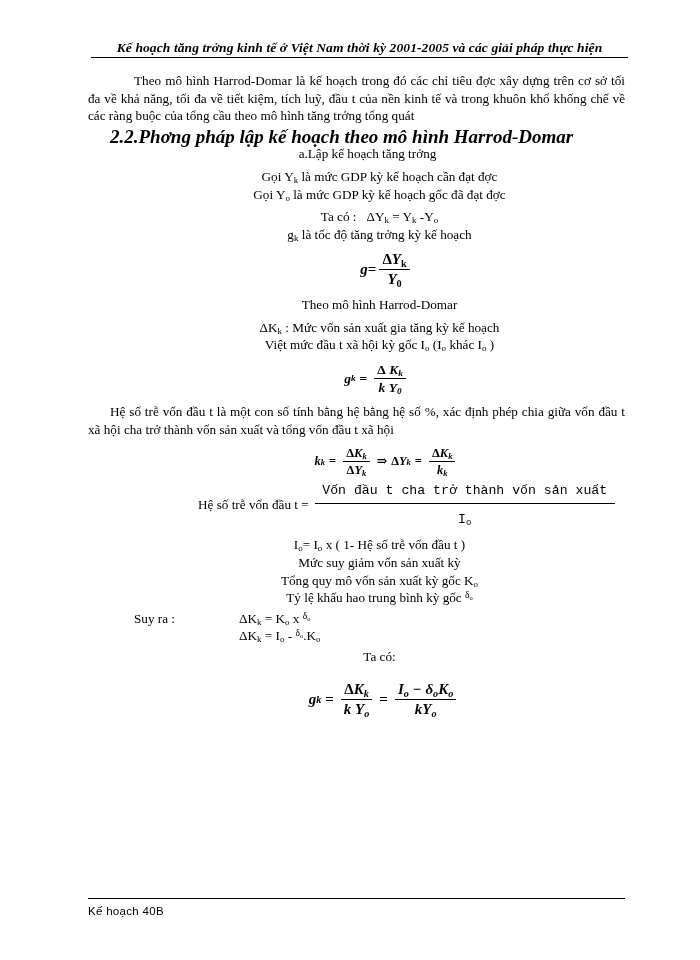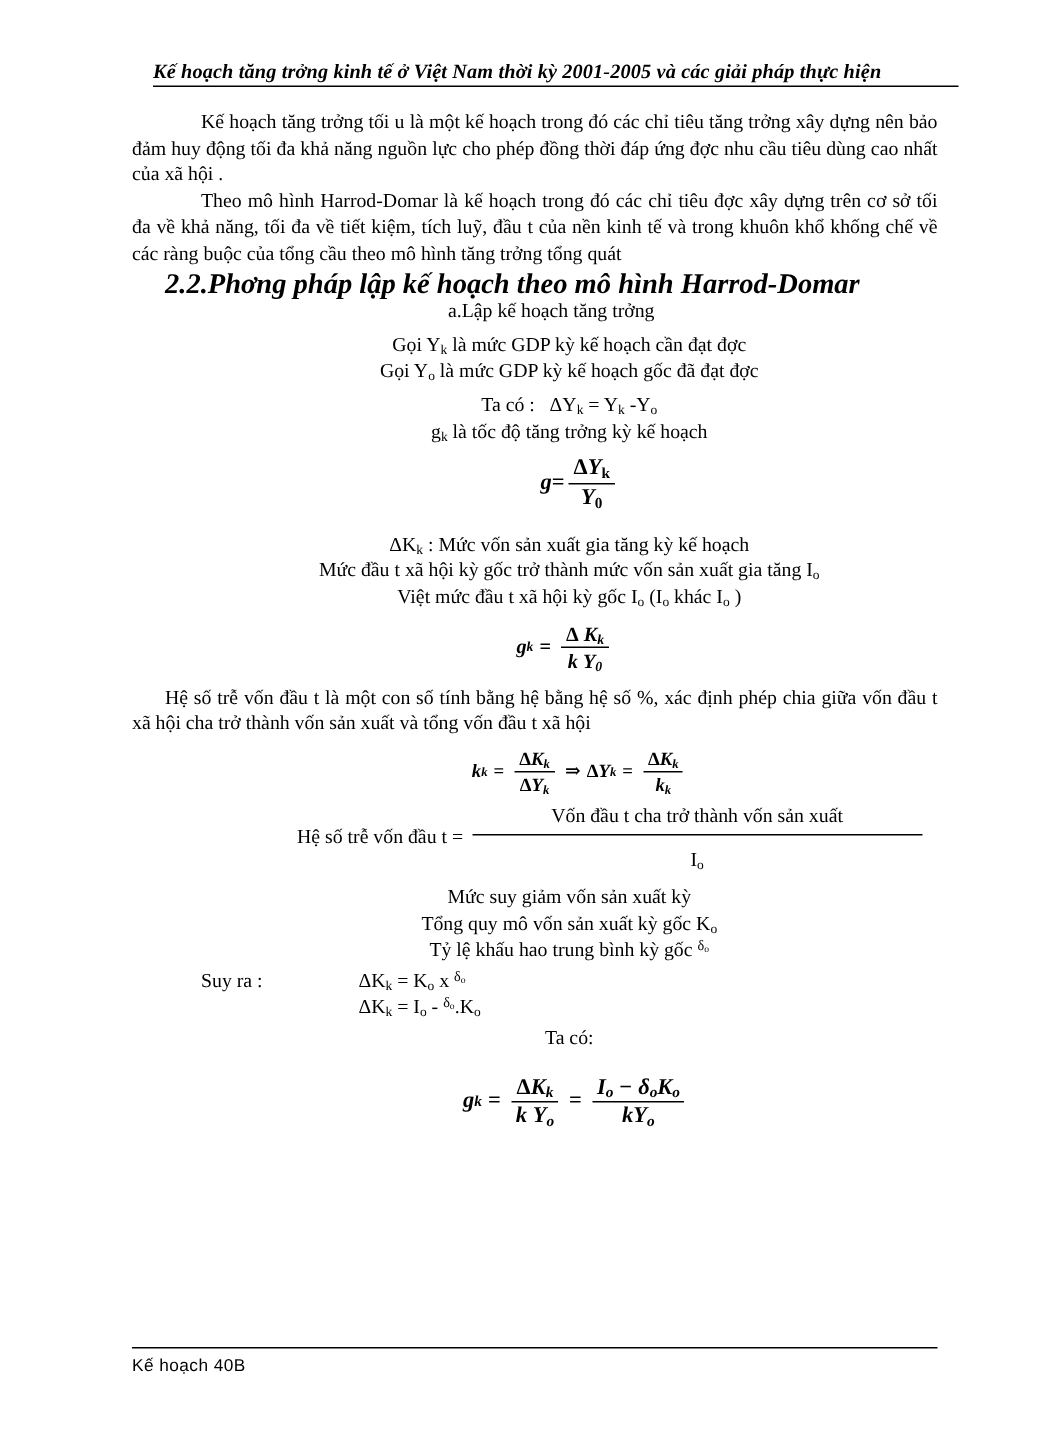--- a/index.html
+++ b/index.html
@@ -12,26 +12,26 @@
     width: 700px;
     height: 960px;
     background: #ffffff;
     font-family: "Liberation Serif", "DejaVu Serif", serif;
     color: #000000;
     overflow: hidden;
   }
   
   .header {
     position: absolute;
-    left: 102px;
+    left: 91px;
     top: 40px;
     width: 537px;
     border-bottom: 1.2px solid #000;
     padding-bottom: 1px;
-    text-align: left;
+    text-align: center;
   }
   .header-title {
     font-style: italic;
     font-weight: bold;
     font-size: 13.5px;
     letter-spacing: 0.1px;
     white-space: nowrap;
   }
   
   .body {
@@ -111,20 +111,21 @@
     align-items: center;
     font-size: 13.2px;
     padding-left: 110px;
   }
   .textfrac-row .lhs { white-space: nowrap; padding-right: 6px; }
   .textfrac {
     display: inline-flex;
     flex-direction: column;
     align-items: center;
     min-width: 300px;
+    font-family: Liberation Mono, monospace;
   }
   .textfrac .num {
     border-bottom: 1.2px solid #000;
     padding: 0 6px 3px 6px;
     white-space: nowrap;
     width: 100%;
     text-align: center;
     box-sizing: border-box;
   }
   .textfrac .den {
@@ -155,21 +156,20 @@
 <body>
 
 <div class="page">
 
   <div class="header">
     <div class="header-title">Kế hoạch tăng trởng  kinh tế ở Việt Nam thời kỳ 2001-2005 và các giải pháp thực hiện</div>
   </div>
 
   <div class="body">
 
-    <p class="p indent">Kế hoạch tăng trởng   tối u   là một kế hoạch trong đó các chỉ tiêu tăng trởng   xây dựng nên bảo đảm huy động tối đa khả năng nguồn lực cho phép đồng thời đáp ứng đợc   nhu cầu tiêu dùng cao nhất của xã hội .</p>
     <p class="p indent">Theo mô hình Harrod-Domar là kế hoạch trong đó các chỉ tiêu đợc   xây dựng trên cơ sở tối đa về khả năng, tối đa về tiết kiệm, tích luỹ, đầu t   của nền kinh tế và trong khuôn khổ khống chế về các ràng buộc của tổng cầu theo mô hình tăng trởng   tổng quát</p>
 
     <div class="gap-1"></div>
     <p class="heading">2.2.Phơng   pháp lập kế hoạch theo mô hình Harrod-Domar</p>
 
     <p class="p nojust indent-sm">a.Lập kế hoạch tăng trởng</p>
 
     <div class="gap-2"></div>
 
     <p class="p nojust ind-46"><span>Gọi Y</span><sub>k</sub><span> là mức GDP kỳ kế hoạch cần đạt đợc</span></p>
@@ -188,26 +188,26 @@
       <span class="fi">g</span>
       <span>=</span>
       <span class="frac">
         <span class="num"><span>Δ</span><span class="fi">Y</span><sub>k</sub></span>
         <span class="den"><span class="fi">Y</span><sub>0</sub></span>
       </span>
     </div>
 
     <div class="gap-3"></div>
 
+    <p class="p nojust ind-46">Theo mô hình Harrod-Domar</p>
 
     <div class="gap-2"></div>
 
     <p class="p nojust ind-46"><span>ΔK</span><sub>k</sub><span> :  Mức vốn sản xuất gia tăng kỳ kế hoạch</span></p>
 
-    <p class="p nojust ind-46"><span>Mức đầu t   xã hội kỳ gốc trở thành mức vốn sản xuất gia tăng I</span><sub>o</sub></p>
 
     <p class="p nojust ind-46"><span>Việt mức đầu t   xã hội kỳ gốc I</span><sub>o</sub><span> (I</span><sub>o</sub><span> khác I</span><sub>o</sub><span> )</span></p>
 
     <div class="gap-3"></div>
 
     <div class="formula f-med" style="padding-left:40px;">
       <span class="fi">g</span>
         <sub class="fi">k</sub>
       <span class="op">=</span>
       <span class="frac">
@@ -246,20 +246,21 @@
     <div class="textfrac-row">
       <span class="lhs">Hệ số trễ vốn đầu t   =</span>
       <span class="textfrac">
         <span class="num">Vốn đầu t   cha   trở thành vốn sản xuất</span>
         <span class="den"><span>I</span><sub>o</sub></span>
       </span>
     </div>
 
     <div class="gap-3"></div>
 
+    <p class="p nojust ind-46"><span>I</span><sub>o</sub><span>= I</span><sub>o</sub><span> x ( 1- Hệ số trễ vốn đầu t   )</span></p>
 
     <p class="p nojust ind-46">Mức suy giảm vốn sản xuất kỳ</p>
 
     <p class="p nojust ind-46"><span>Tổng quy mô vốn sản xuất kỳ gốc K</span><sub>o</sub></p>
 
     <p class="p nojust ind-46"><span>Tỷ lệ khấu hao trung bình kỳ gốc </span><sup><span>δ</span><sub>o</sub></sup></p>
 
     <div class="gap-1"></div>
 
     <div class="row ind-46">

